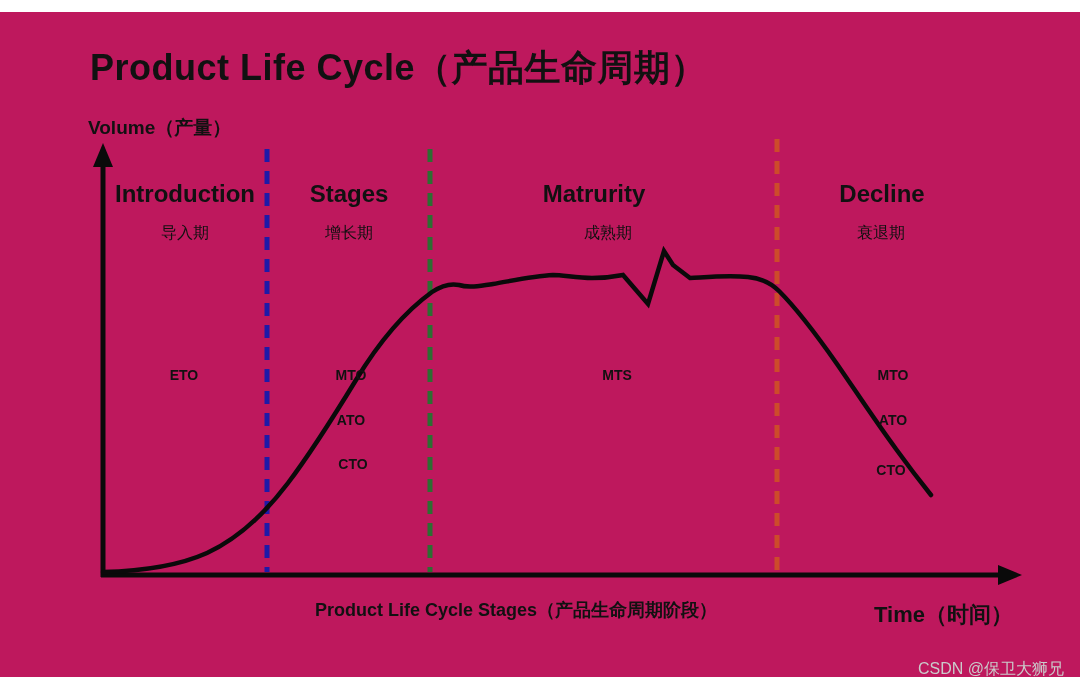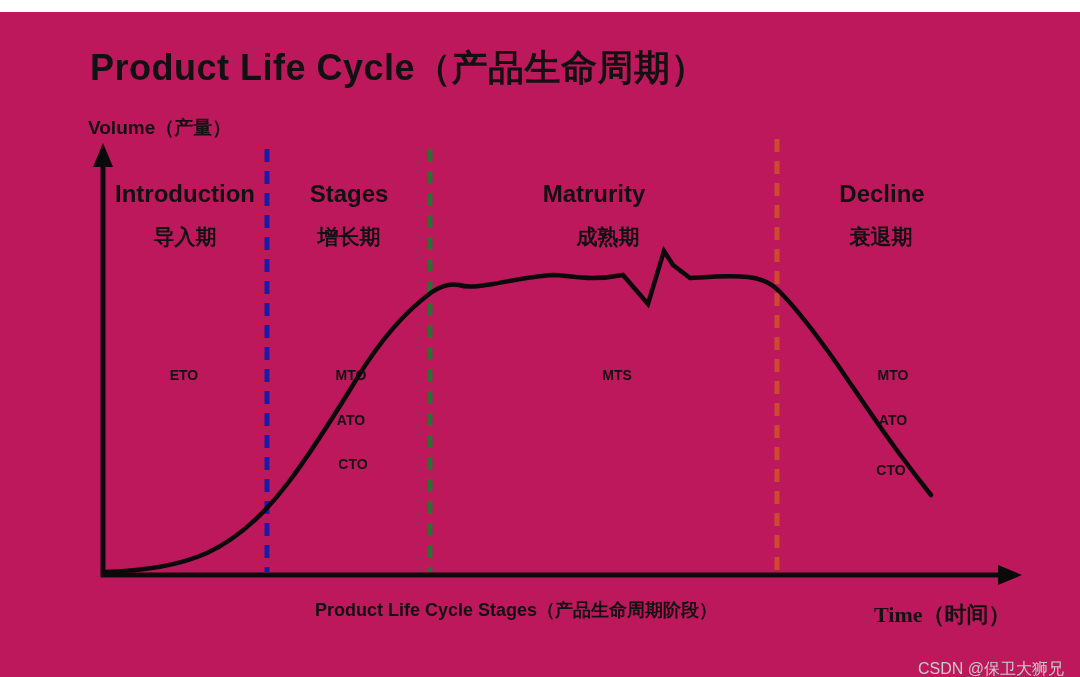--- a/index.html
+++ b/index.html
@@ -13,36 +13,36 @@
     font-size: 36px; font-weight: 700; letter-spacing: 0.5px; color: #111111;
     white-space: nowrap;
   }
 
   .axis-label-y {
     position: absolute; left: 88px; top: 103px;
     font-size: 19px; font-weight: 700; white-space: nowrap;
   }
   .axis-label-x {
     position: absolute; left: 874px; top: 588px;
-    font-size: 22px; font-weight: 700; white-space: nowrap; font-family: Liberation Serif, serif;
+    font-size: 22px; font-weight: 700; white-space: nowrap;
   }
   .caption {
     position: absolute; left: 516px; top: 586px; transform: translateX(-50%);
     font-size: 18px; font-weight: 600; white-space: nowrap;
   }
 
   .chart-svg { position: absolute; left: 0; top: 0; width: 1080px; height: 677px; }
 
   .stage-en {
     position: absolute; transform: translateX(-50%);
     font-size: 24px; font-weight: 700; white-space: nowrap; top: 168px;
   }
   .stage-zh {
     position: absolute; transform: translateX(-50%);
-    font-size: 21px; font-weight: 700; white-space: nowrap; top: 211px;
+    font-size: 16px; font-weight: 400; white-space: nowrap; top: 211px;
   }
   .mode-label {
     position: absolute; transform: translateX(-50%);
     font-size: 14px; font-weight: 700; white-space: nowrap;
   }
 
   .watermark {
     position: absolute; right: 16px; top: 647px;
     font-size: 16px; font-weight: 400; color: #cbcbcb; white-space: nowrap;
   }

